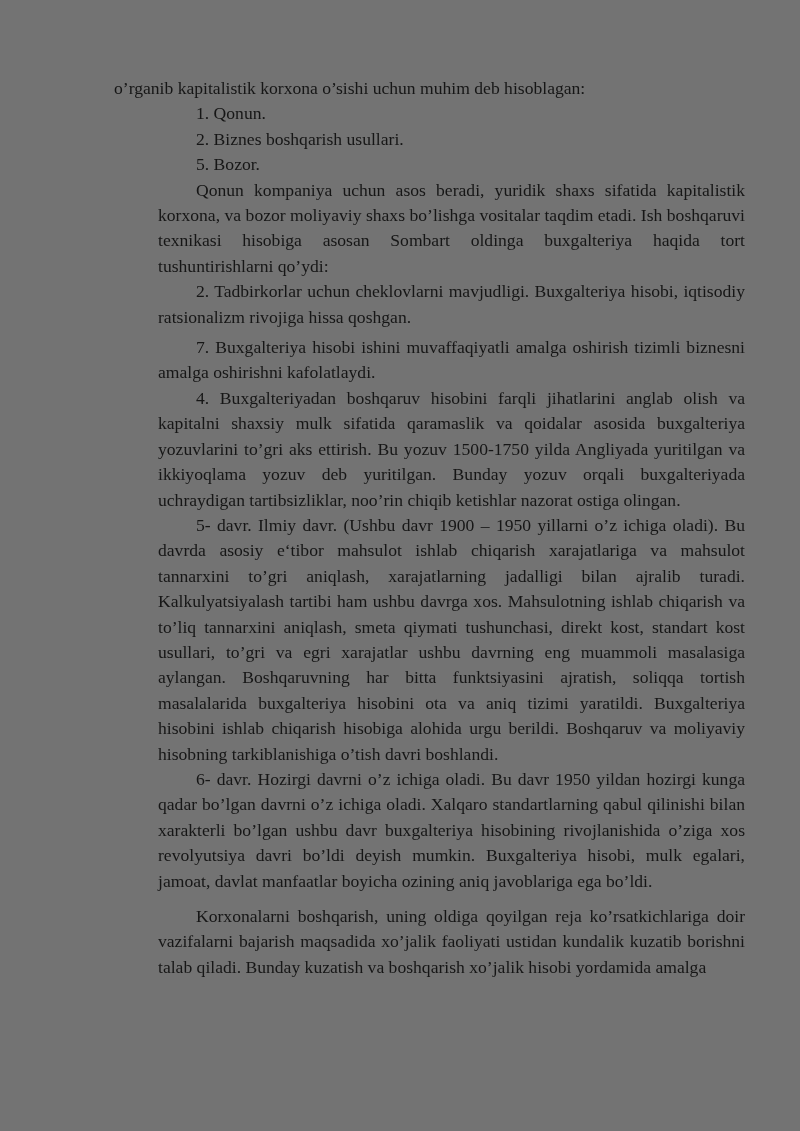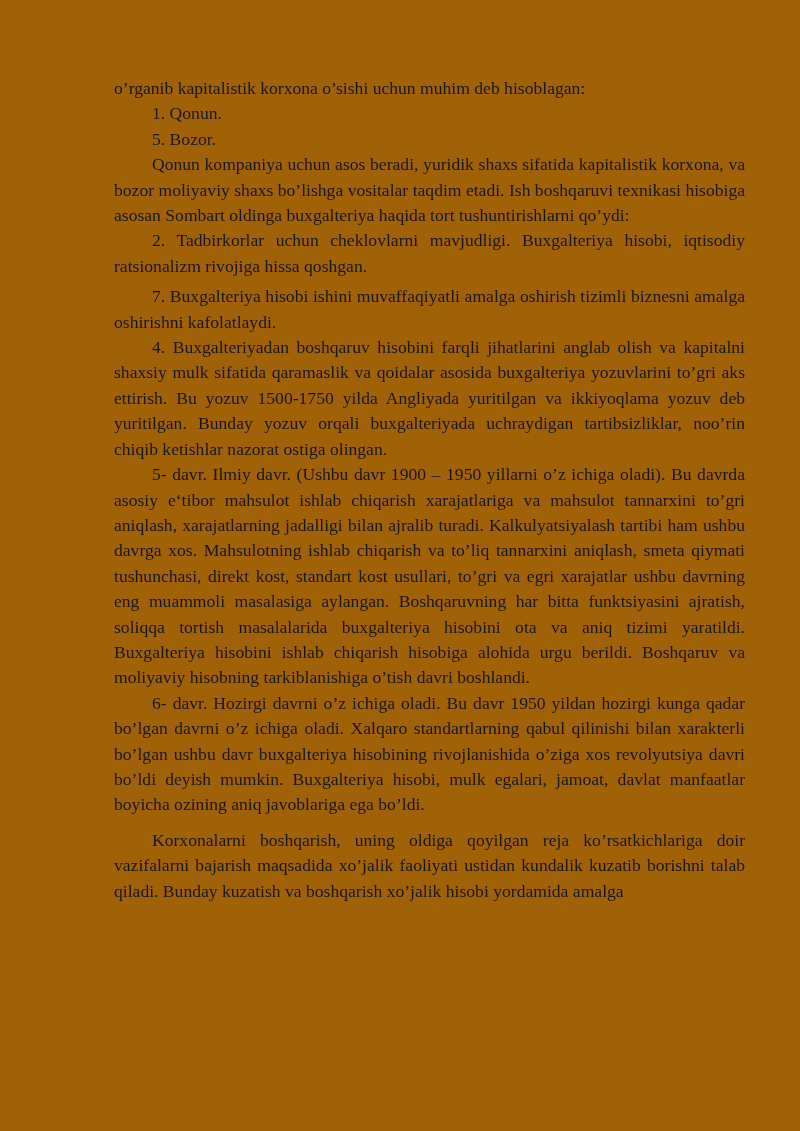--- a/index.html
+++ b/index.html
@@ -5,46 +5,47 @@
   html, body {
     margin: 0;
     padding: 0;
     background: #ffffff;
   }
   .page {
     position: relative;
     box-sizing: border-box;
     width: 800px;
     height: 1131px;
-    background: #a16207;
+    background: #737373;
     padding: 76px 55px 40px 114px;
     font-family: "Liberation Serif", "DejaVu Serif", serif;
     font-size: 17.6px;
     line-height: 25.4px;
     color: #161616;
     overflow: hidden;
   }
   .para {
     margin: 0;
     text-align: justify;
   }
-  .para.indent { text-indent: 38px; }
+  .para.indent { text-indent: 38px; margin-left: 44px; }
   .para.left { text-align: left; }
   .para.sp-sm { margin-top: 5px; }
   .para.sp-md { margin-top: 10px; }
   .para.heading { font-weight: bold; }
   .para b { font-weight: normal; }
 </style>
 </head>
 <body>
 
 <div class="page">
   <div id="doc-body">
       <p class="para left"><span>o’rganib kapitalistik korxona o’sishi uchun muhim deb hisoblagan:</span></p>
       <p class="para indent left"><span>1. Qonun.</span></p>
+      <p class="para indent left"><span>2. Biznes boshqarish usullari.</span></p>
       <p class="para indent left"><span>5. Bozor.</span></p>
       <p class="para indent"><span>Qonun kompaniya uchun asos beradi, yuridik shaxs sifatida kapitalistik korxona, va bozor moliyaviy shaxs bo’lishga vositalar taqdim etadi. Ish boshqaruvi texnikasi hisobiga asosan Sombart oldinga buxgalteriya haqida tort tushuntirishlarni qo’ydi:</span></p>
       <p class="para indent"><span>2. Tadbirkorlar uchun cheklovlarni mavjudligi. Buxgalteriya hisobi, iqtisodiy ratsionalizm rivojiga hissa qoshgan.</span></p>
       <p class="para indent sp-sm"><span>7. Buxgalteriya hisobi ishini muvaffaqiyatli amalga oshirish tizimli biznesni amalga oshirishni kafolatlaydi.</span></p>
       <p class="para indent"><span>4. Buxgalteriyadan boshqaruv hisobini farqli jihatlarini anglab olish va kapitalni shaxsiy mulk sifatida qaramaslik va qoidalar asosida buxgalteriya yozuvlarini to’gri aks ettirish. Bu yozuv 1500-1750 yilda Angliyada yuritilgan va ikkiyoqlama yozuv deb yuritilgan. Bunday yozuv orqali buxgalteriyada uchraydigan tartibsizliklar, noo’rin chiqib ketishlar nazorat ostiga olingan.</span></p>
       <p class="para indent"><b>5- davr. Ilmiy davr.</b><span> (Ushbu davr 1900 – 1950 yillarni o’z ichiga oladi). Bu davrda asosiy e‘tibor mahsulot ishlab chiqarish xarajatlariga va mahsulot tannarxini to’gri aniqlash, xarajatlarning jadalligi bilan ajralib turadi. Kalkulyatsiyalash tartibi ham ushbu davrga xos. Mahsulotning ishlab chiqarish va to’liq tannarxini aniqlash, smeta qiymati tushunchasi, direkt kost, standart kost usullari, to’gri va egri xarajatlar ushbu davrning eng muammoli masalasiga aylangan. Boshqaruvning har bitta funktsiyasini ajratish, soliqqa tortish masalalarida buxgalteriya hisobini ota va aniq tizimi yaratildi. Buxgalteriya hisobini ishlab chiqarish hisobiga alohida urgu berildi. Boshqaruv va moliyaviy hisobning tarkiblanishiga o’tish davri boshlandi.</span></p>
       <p class="para indent"><b>6- davr. Hozirgi davrni o’z ichiga oladi</b><span>. Bu davr 1950 yildan hozirgi kunga qadar bo’lgan davrni o’z ichiga oladi. Xalqaro standartlarning qabul qilinishi bilan xarakterli bo’lgan ushbu davr buxgalteriya hisobining rivojlanishida o’ziga xos revolyutsiya davri bo’ldi deyish mumkin. Buxgalteriya hisobi, mulk egalari, jamoat, davlat manfaatlar boyicha ozining aniq javoblariga ega bo’ldi.</span></p>
       <p class="para indent sp-md"><span>Korxonalarni boshqarish, uning oldiga qoyilgan reja ko’rsatkichlariga doir vazifalarni bajarish maqsadida xo’jalik faoliyati ustidan kundalik kuzatib borishni talab qiladi. Bunday kuzatish va boshqarish xo’jalik hisobi yordamida amalga</span></p>
     </div>
 </div>

